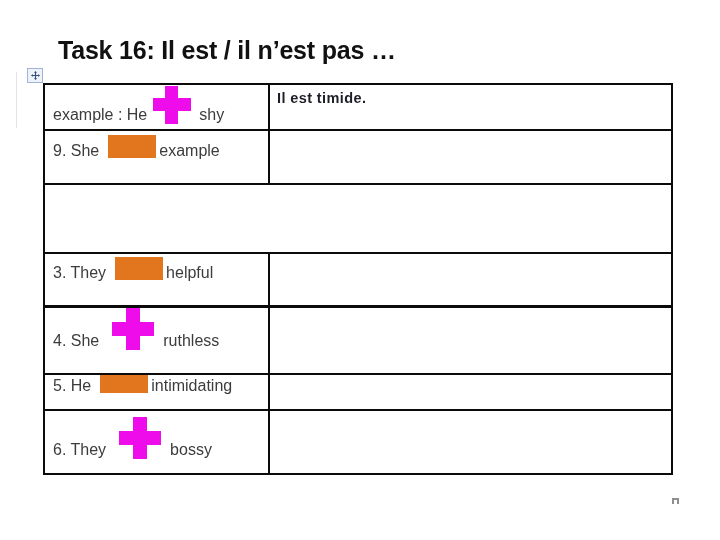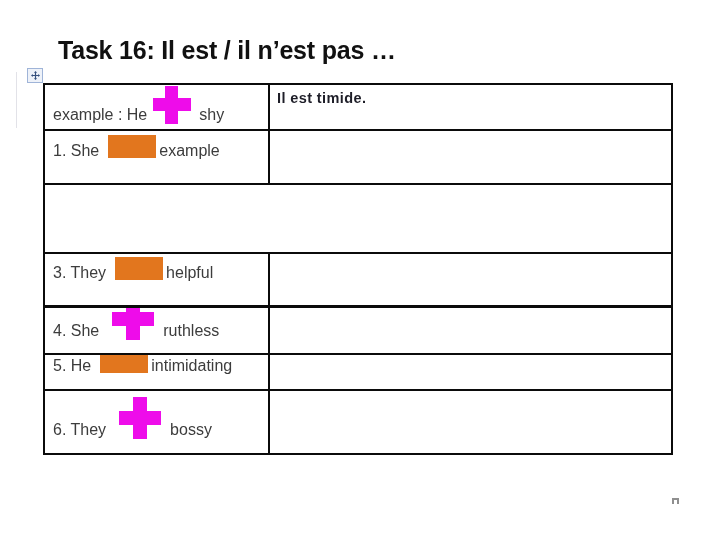--- a/index.html
+++ b/index.html
@@ -130,21 +130,21 @@
         </div>
       </div>
       <div class="cell-right">
         <span class="answer-text">Il est timide.</span>
       </div>
     </div>
 
     <div class="trow" style="height:54px">
       <div class="cell-left">
         <div class="cell-content off10">
-          <span class="pre">1. She</span>
+          <span class="pre">9. She</span>
           <span class="icon-minus"></span>
           <span class="post">example</span>
         </div>
       </div>
       <div class="cell-right">
         <span class="answer-text"></span>
       </div>
     </div>
 
     <div class="trow" style="height:69px">
@@ -159,21 +159,21 @@
           <span class="pre">3. They</span>
           <span class="icon-minus"></span>
           <span class="post">helpful</span>
         </div>
       </div>
       <div class="cell-right">
         <span class="answer-text"></span>
       </div>
     </div>
 
-    <div class="trow thick" style="height:48px">
+    <div class="trow thick" style="height:68px">
       <div class="cell-left">
         <div class="cell-content off12">
           <span class="pre">4. She</span>
           <span class="icon-plus"></span>
           <span class="post">ruthless</span>
         </div>
       </div>
       <div class="cell-right">
         <span class="answer-text"></span>
       </div>

